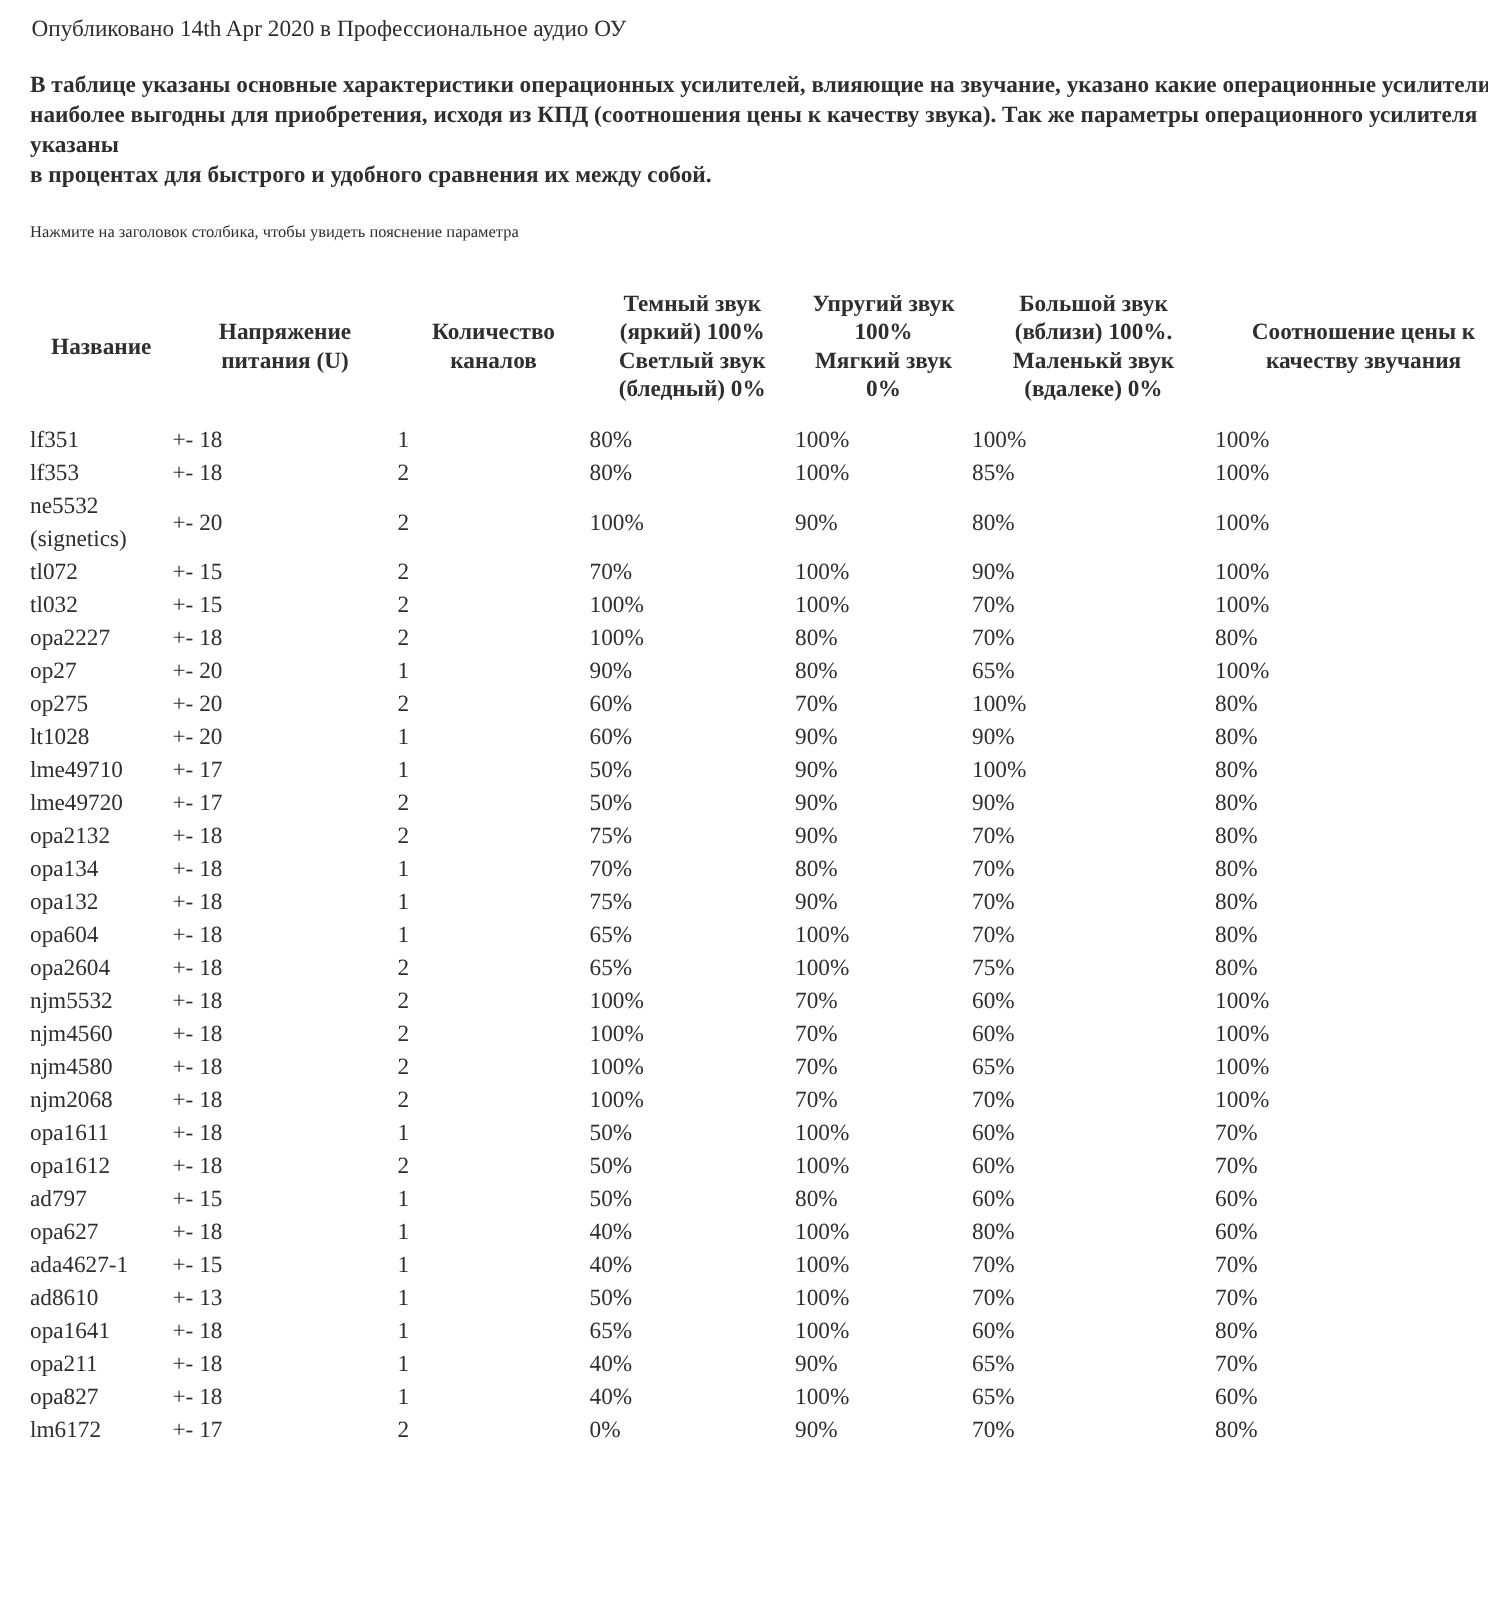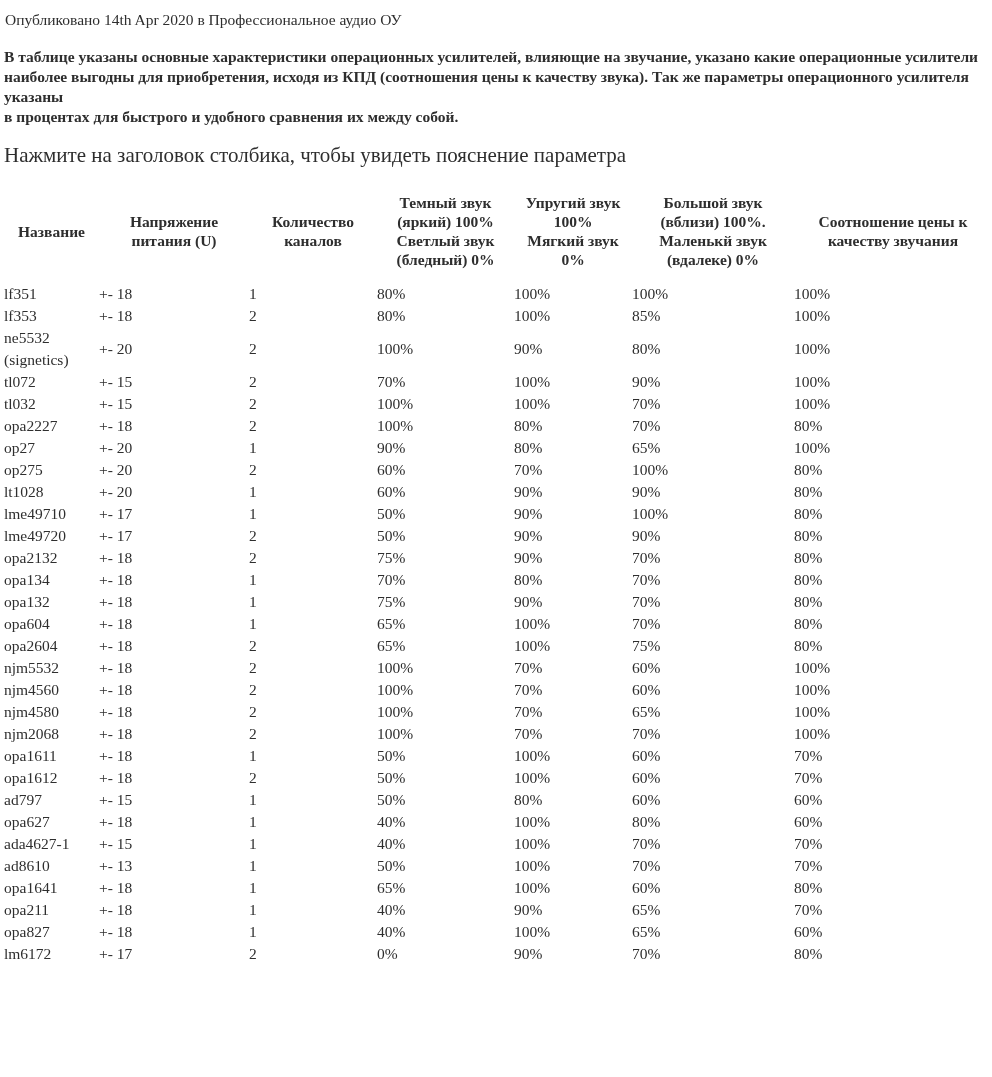--- a/index.html
+++ b/index.html
@@ -6,38 +6,38 @@
     margin: 0;
     padding: 0;
     background: #ffffff;
     width: 992px;
     overflow-x: hidden;
     font-family: "Liberation Serif", serif;
     color: #2e2e2e;
   }
   .page {
     width: 992px;
-    padding: 8px 0 0 4px;
+    padding: 8px 0 0 20px;
     box-sizing: border-box;
   }
   .published {
     font-size: 15.5px;
     line-height: 20px;
     margin: 2px 0 0 1px;
   }
   .intro {
     font-size: 15.5px;
     line-height: 20px;
     margin-top: 17px;
     white-space: pre-line;
     width: 988px;
     font-weight: bold;
   }
   .hint {
-    font-size: 21px;
+    font-size: 11px;
     line-height: 20px;
     margin-top: 18px;
   }
   table.opamps {
     margin-top: 26px;
     border-collapse: collapse;
     table-layout: fixed;
     width: 988px;
   }
   table.opamps th {

